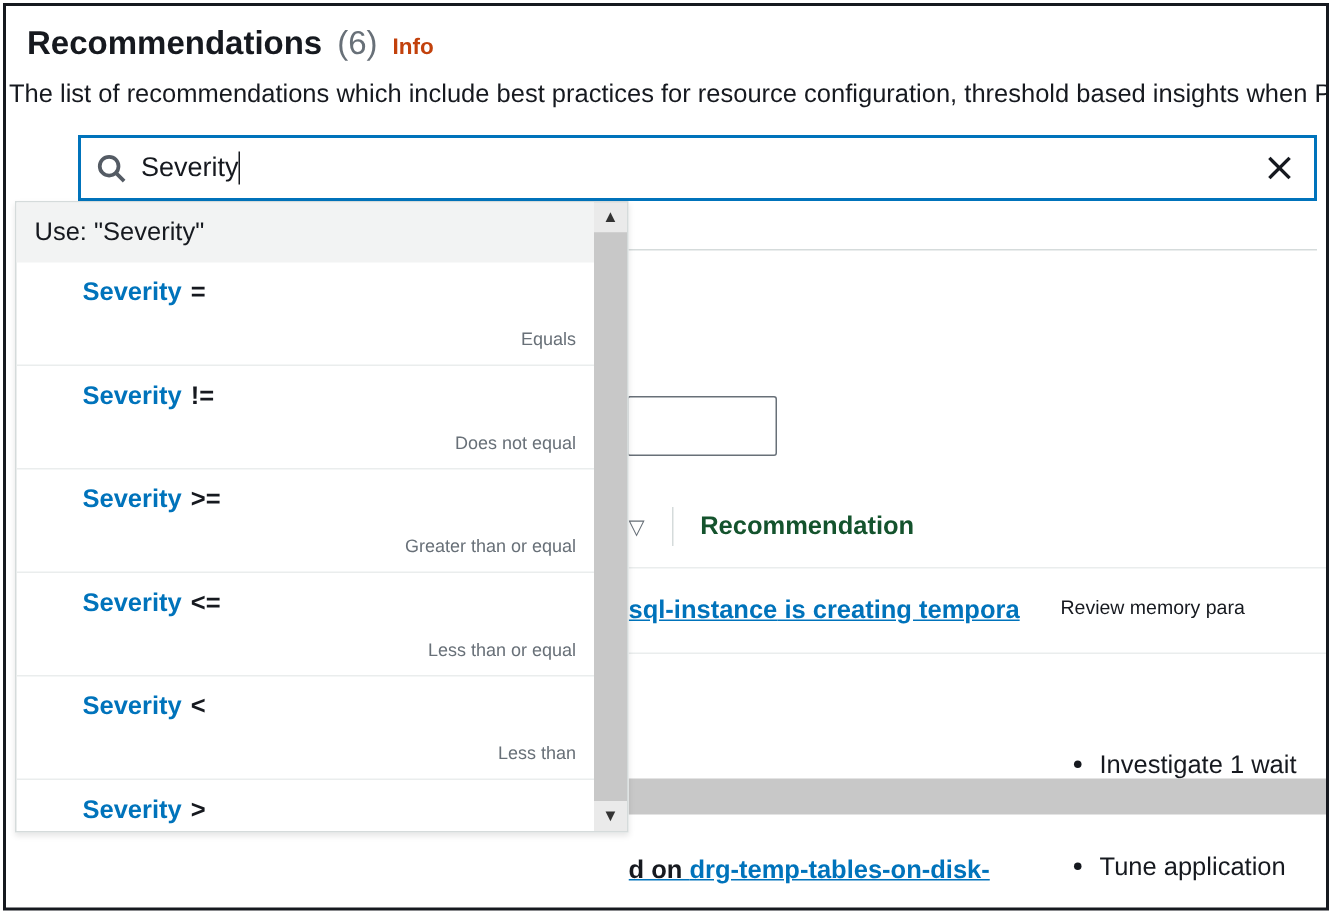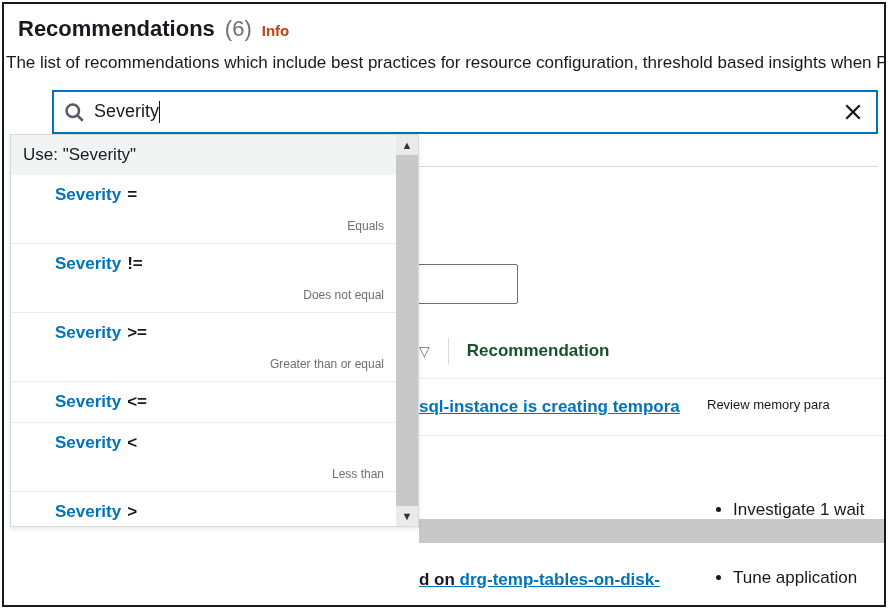--- a/index.html
+++ b/index.html
@@ -328,20 +328,21 @@
                 <span class="op-field">Severity</span>
                 <span class="op-symbol">&gt;=</span>
               </div>
               <div class="op-desc">Greater than or equal</div>
             </div>
             <div class="operator-item">
               <div class="op-line">
                 <span class="op-field">Severity</span>
                 <span class="op-symbol">&lt;=</span>
               </div>
+              <div class="op-desc">Less than or equal</div>
             </div>
             <div class="operator-item">
               <div class="op-line">
                 <span class="op-field">Severity</span>
                 <span class="op-symbol">&lt;</span>
               </div>
               <div class="op-desc">Less than</div>
             </div>
             <div class="operator-item" style="padding-bottom:4px;">
               <div class="op-line">

